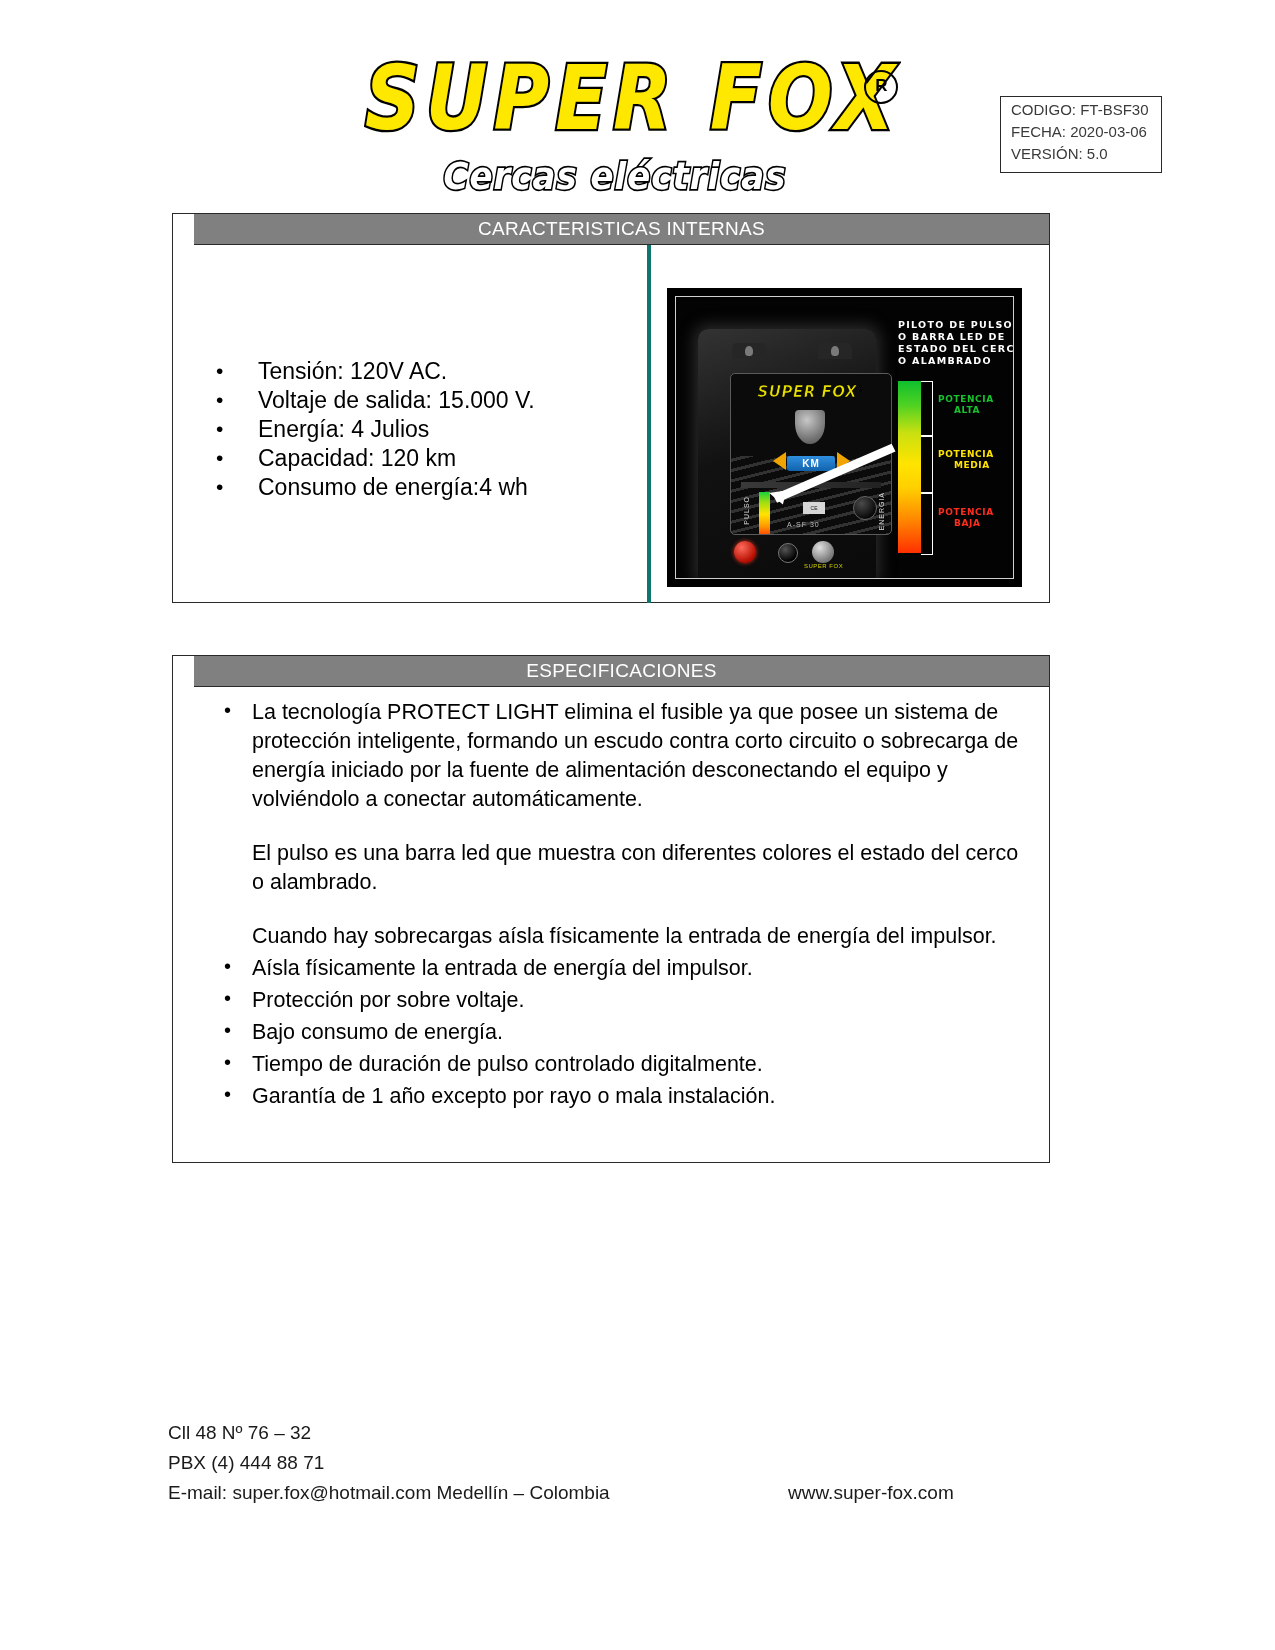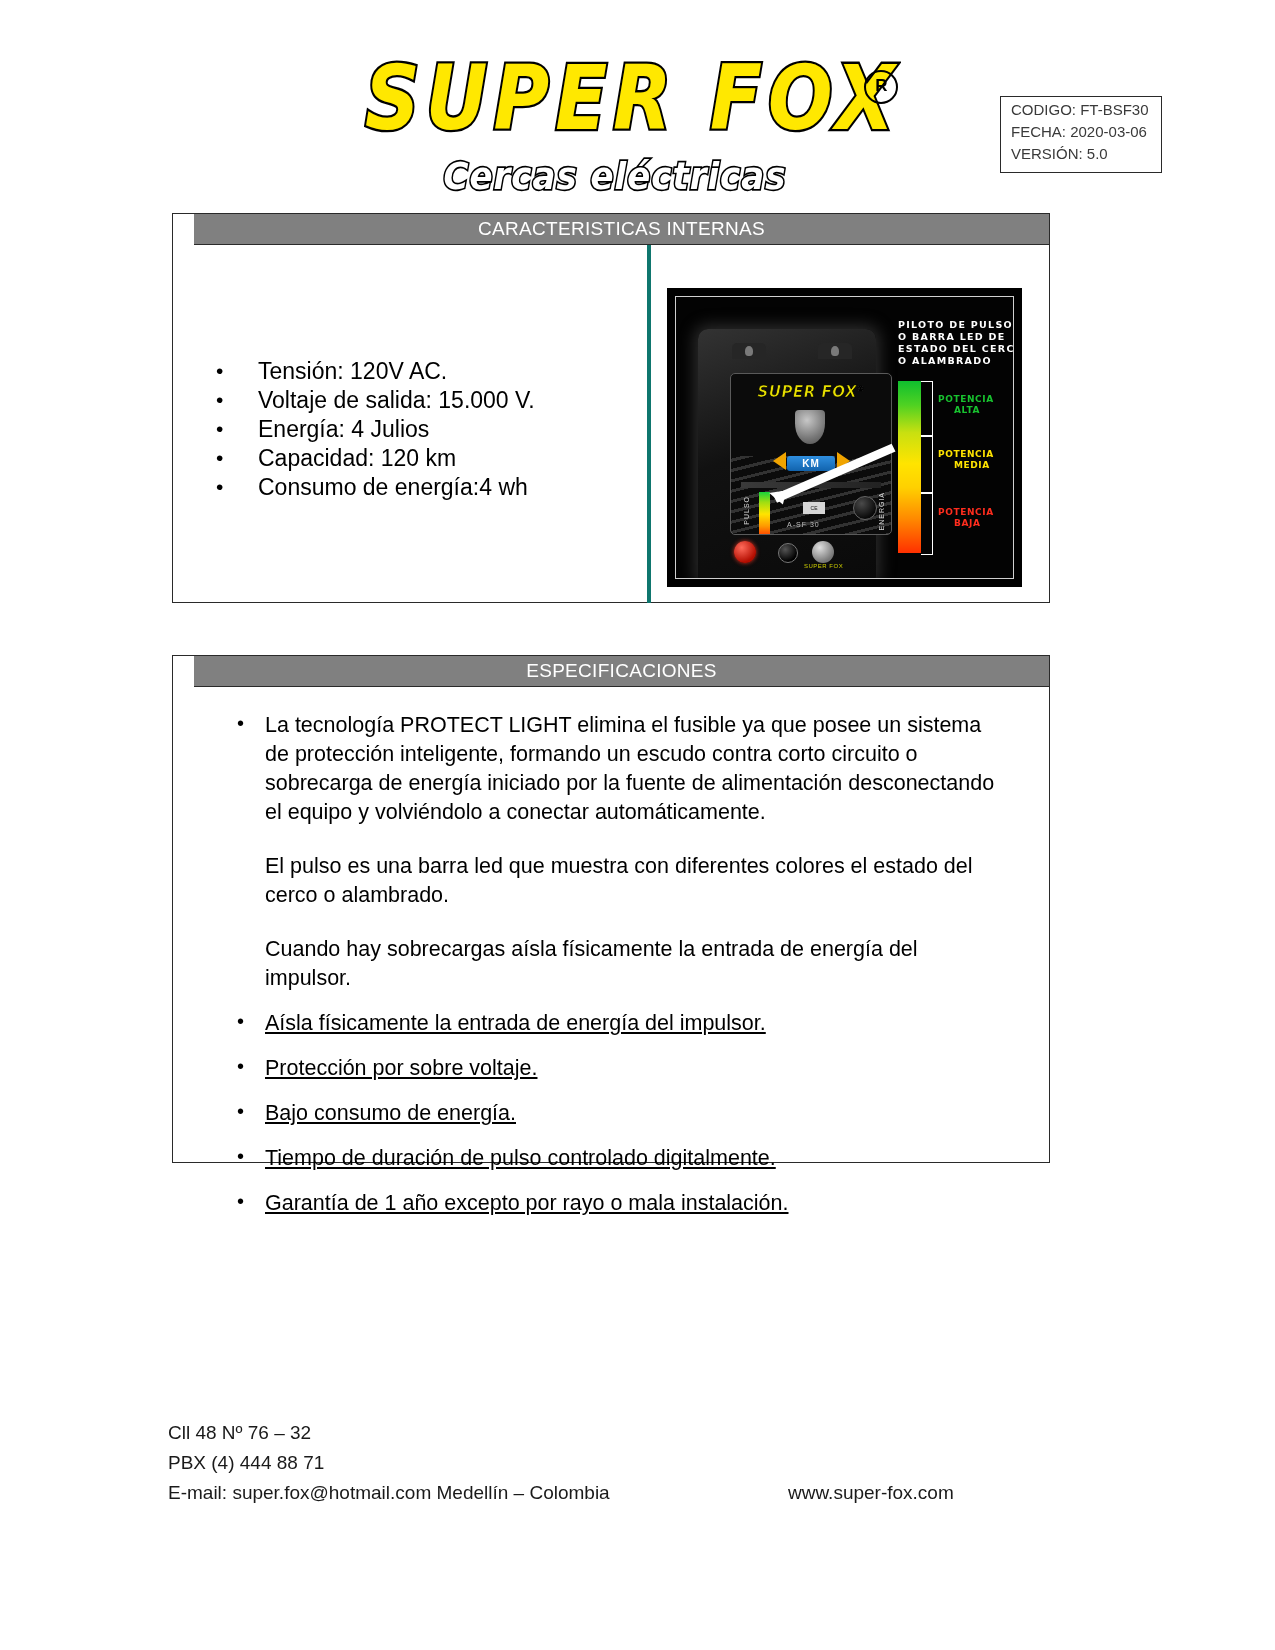--- a/index.html
+++ b/index.html
@@ -443,34 +443,34 @@
   ul.spec2 {
     list-style: none;
     margin: 0;
     padding: 0;
   }
   ul.spec2 > li {
     position: relative;
     padding-left: 54px;
     font-size: 21.5px;
     line-height: 29px;
-    margin: 16px;
+    margin: 3px;
   }
   ul.spec2 > li::before {
     content: "\2022";
     position: absolute;
     left: 26px;
     top: -2px;
     font-size: 20px;
   }
   ul.spec2 > li p {
     margin: 0 0 25px 0;
   }
   ul.spec2 > li p:last-child { margin-bottom: 0; }
-  ul.spec2 > li.tight { margin-bottom: 0; white-space: nowrap; text-decoration: underline; }
+  ul.spec2 > li.tight { margin-bottom: 0; white-space: nowrap; }
   .gap-after { margin-bottom: 23px; }
 
   
   .footer {
     position: absolute;
     left: 168px;
     top: 1418px;
     width: 900px;
     font-size: 19px;
     line-height: 30px;

